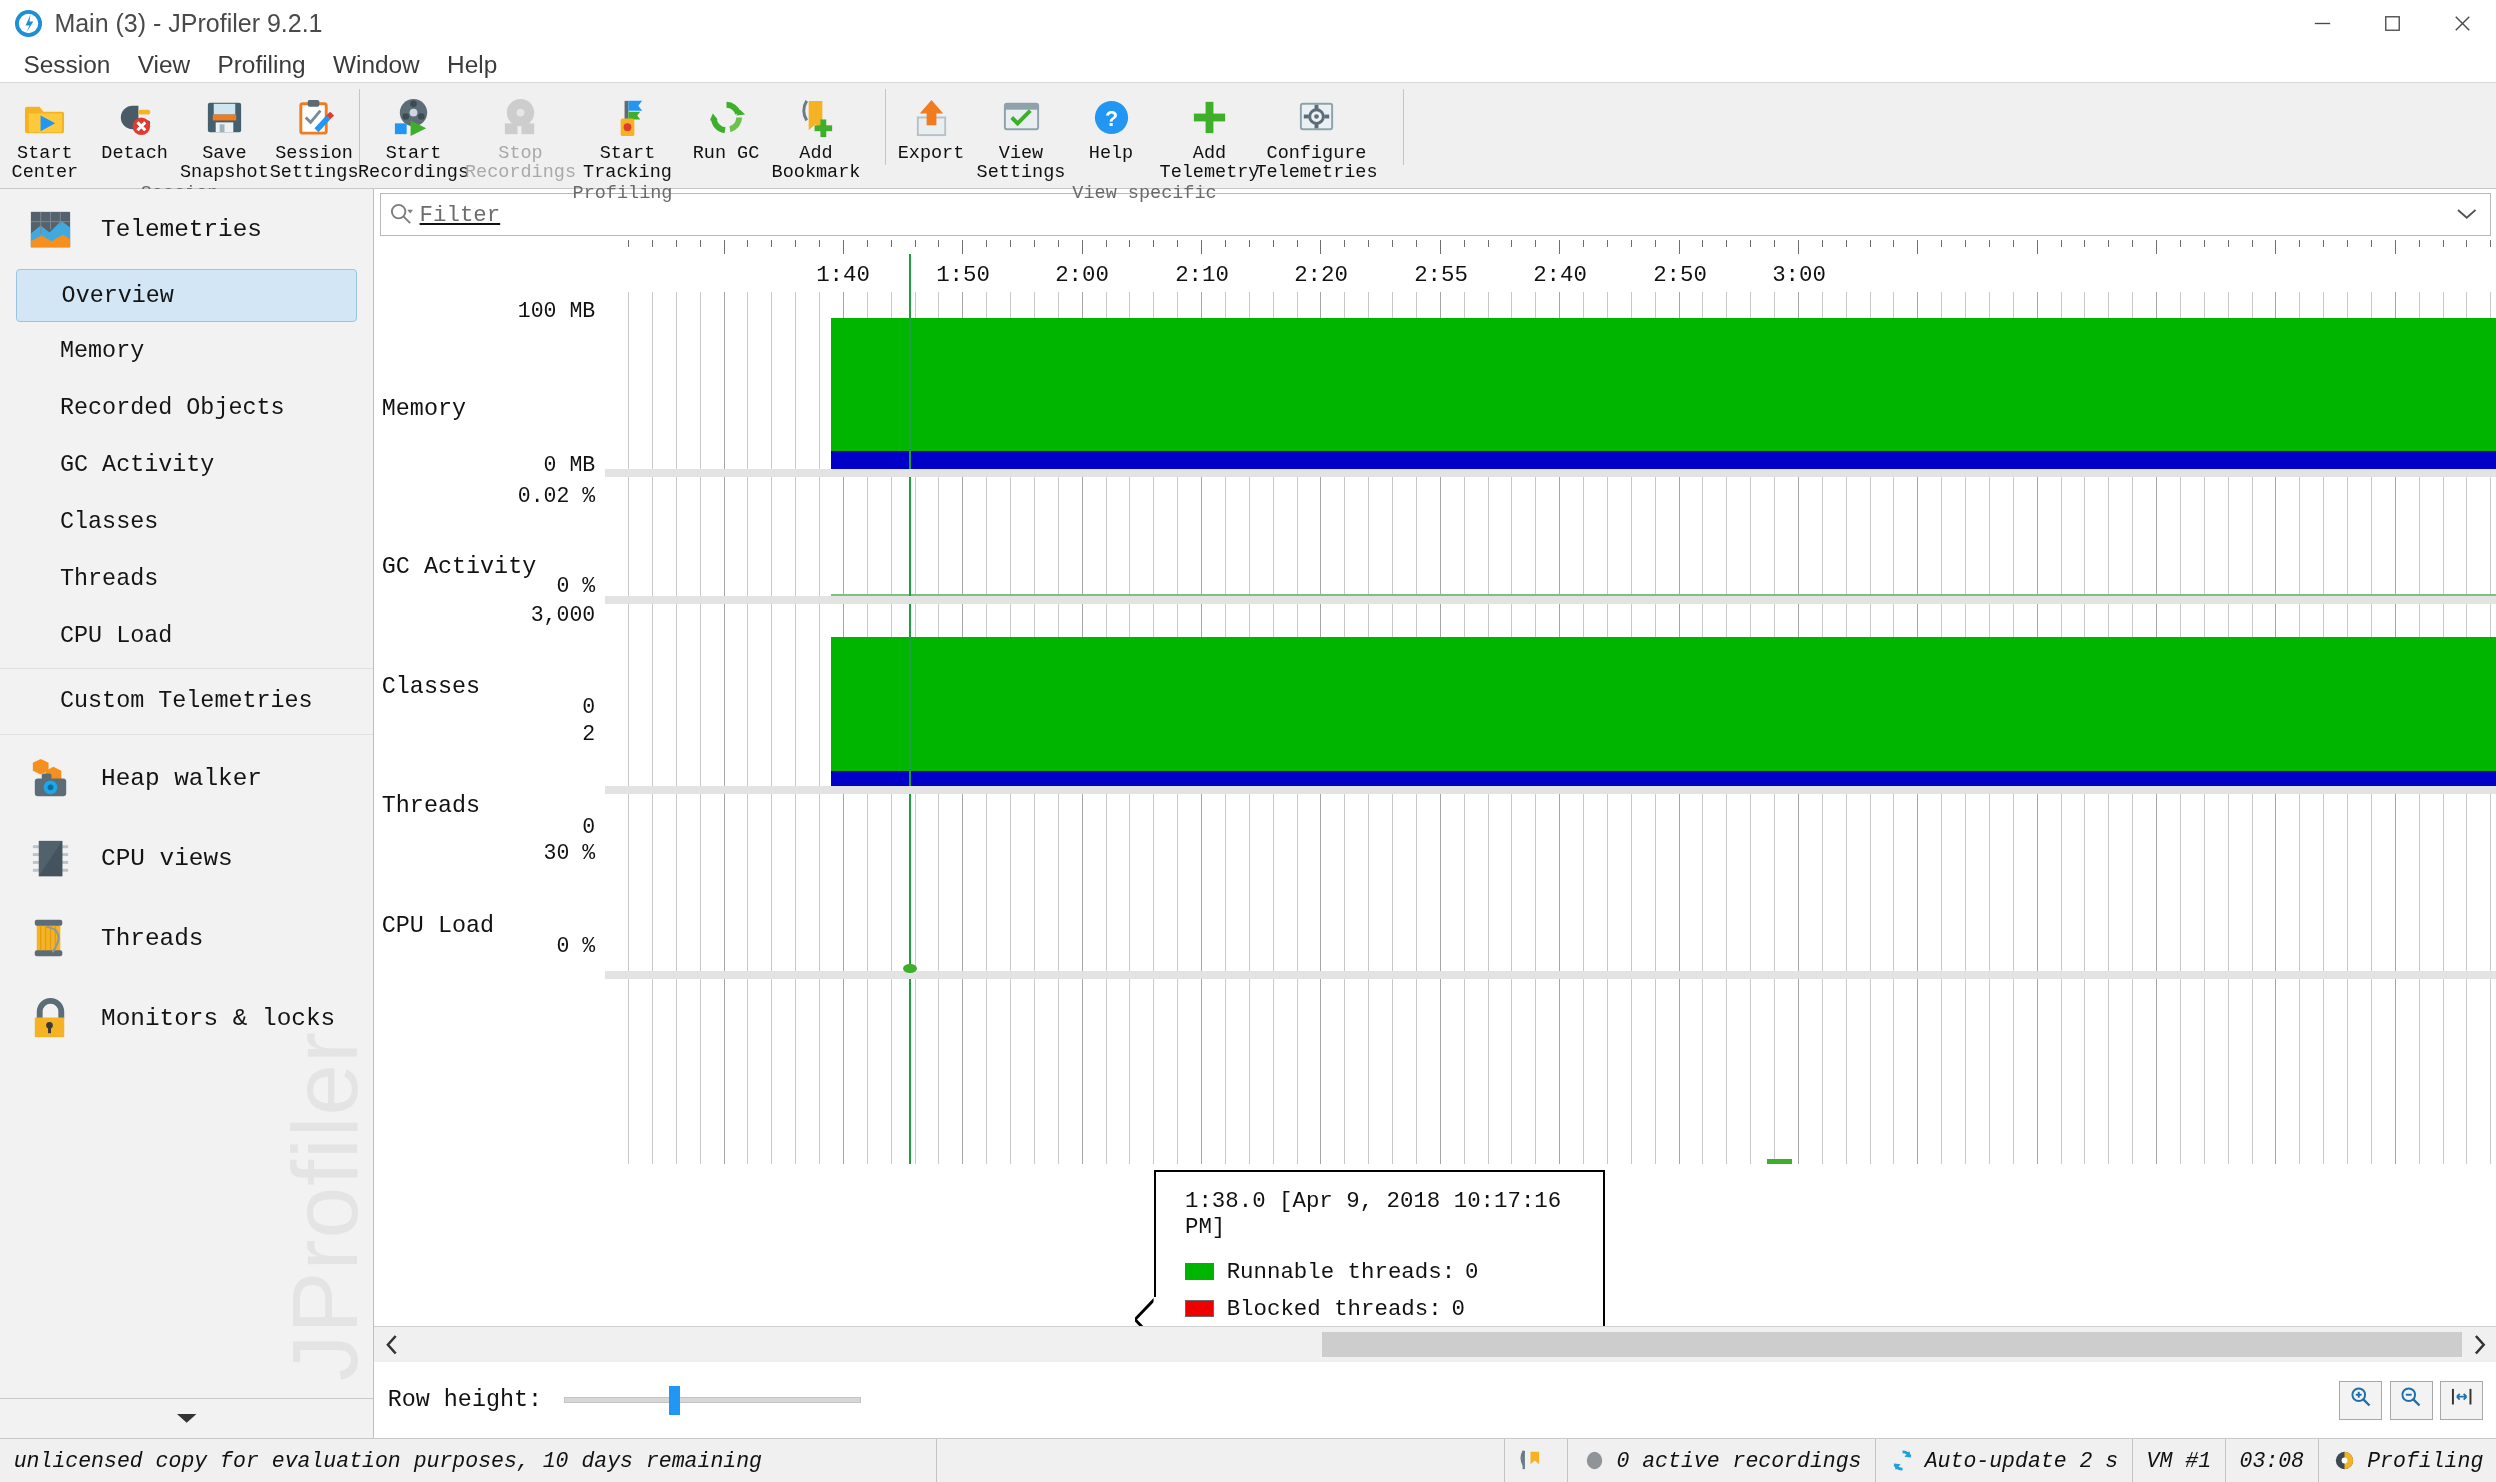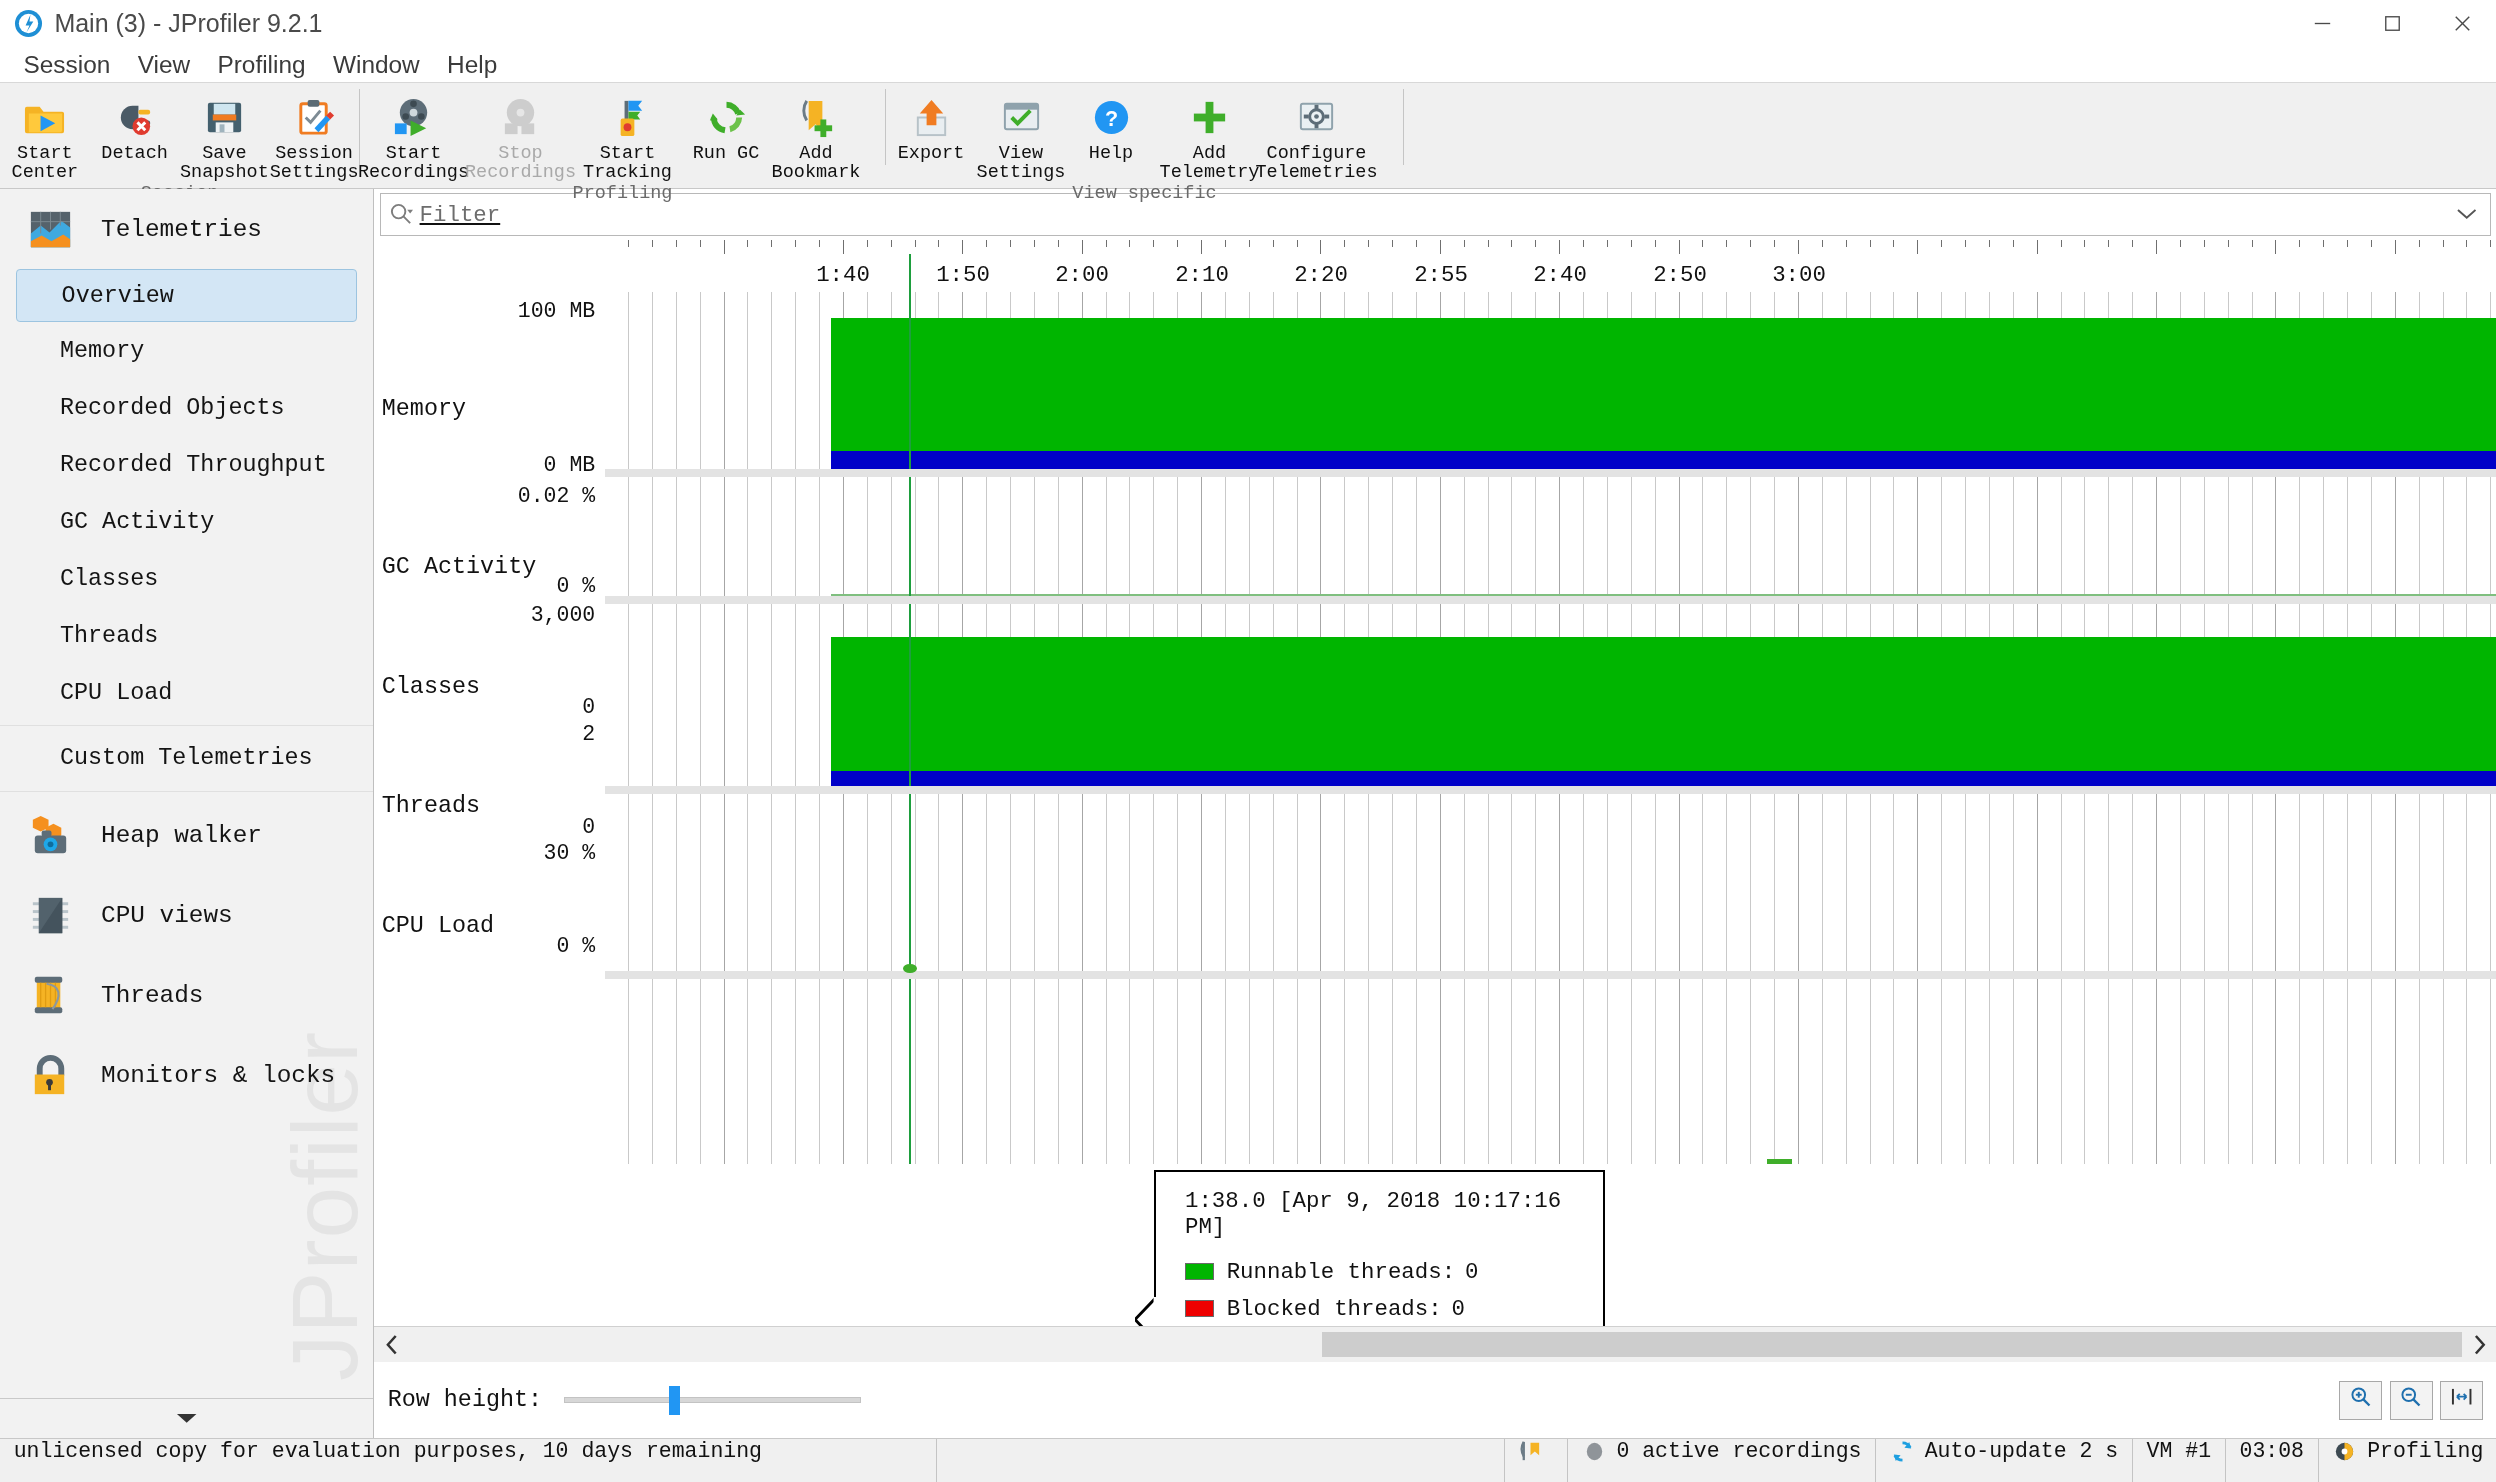--- a/index.html
+++ b/index.html
@@ -112,21 +112,21 @@
   .rh-label{font-size:23.4px;color:#111;margin-right:21.5px;}
   .slider{position:relative;width:297px;height:29px;display:flex;align-items:center;}
   .slider .track{position:absolute;left:0;right:0;height:6.8px;background:#d7d7d7;border:1px solid #c3c3c3;box-sizing:border-box;}
   .slider .knob{position:absolute;left:105px;top:0;width:11.7px;height:29px;background:#2196f3;}
   .zoombtns{margin-left:auto;display:flex;gap:7.8px;}
   .zbtn{width:41px;height:37px;border:1px solid #a8a8a8;background:#f3f3f3;display:flex;align-items:center;justify-content:center;}
 
   
   .statusbar{flex:0 0 43px;height:43px;display:flex;align-items:stretch;background:#f0f0f0;
              border-top:1px solid #c8c8c8;font-size:21.5px;color:#111;}
-  .sb-cell{display:flex;align-items:flex-start;padding:0 13.7px;border-right:1px solid #c4c4c4;}
+  .sb-cell{display:flex;align-items:center;padding:0 13.7px;border-right:1px solid #c4c4c4;font-style:italic;}
   .sb-cell:first-child{flex:0 0 909px;}
   .sb-grow{flex:1 1 auto;border-right:1px solid #c4c4c4;}
   .sb-ic{width:25px;height:25px;margin-right:9.8px;flex:0 0 25px;display:flex;align-items:center;justify-content:center;}
 </style>
 </head>
 <body>
 
 <div class="app">
 
   <div class="titlebar">
@@ -384,23 +384,20 @@
         </div>
 
         <div class="sb-sub selected">
           <span>Overview</span>
         </div>
         <div class="sb-sub">
           <span>Memory</span>
         </div>
         <div class="sb-sub">
           <span>Recorded Objects</span>
-        </div>
-        <div class="sb-sub">
-          <span>Recorded Throughput</span>
         </div>
         <div class="sb-sub">
           <span>GC Activity</span>
         </div>
         <div class="sb-sub">
           <span>Classes</span>
         </div>
         <div class="sb-sub">
           <span>Threads</span>
         </div>

